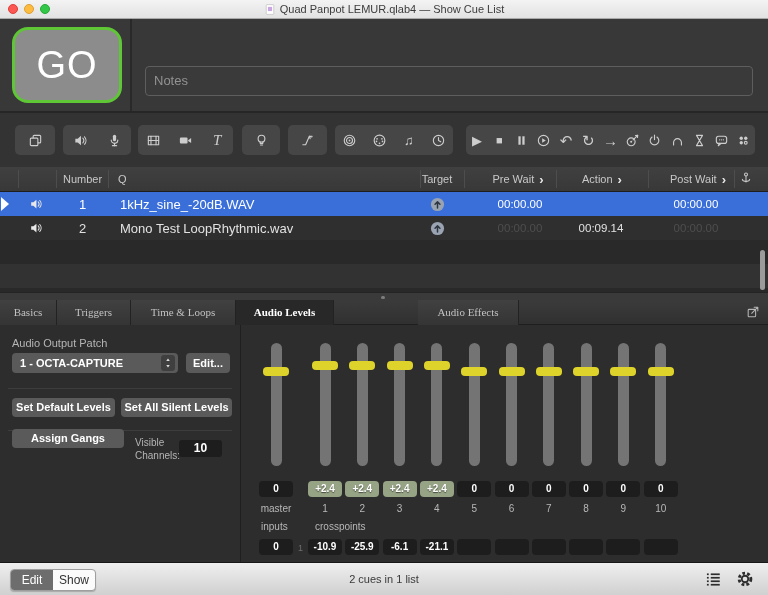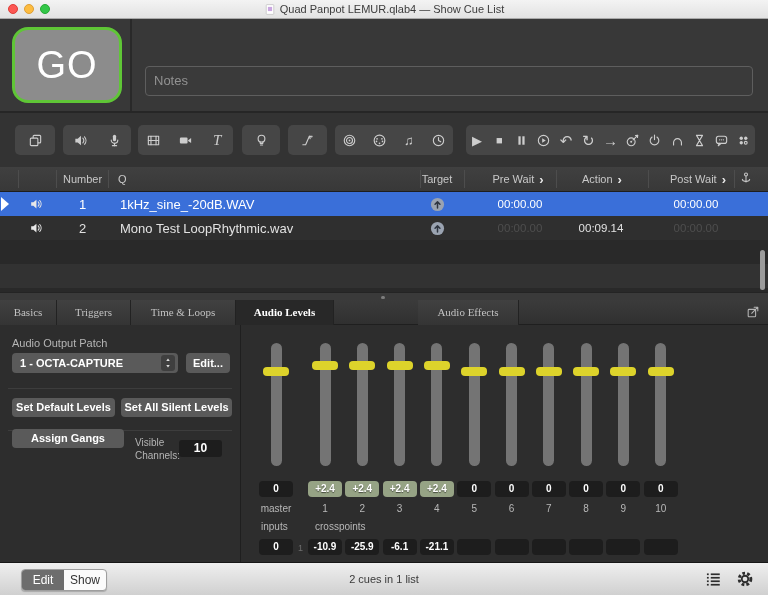--- a/index.html
+++ b/index.html
@@ -90,21 +90,21 @@
   .vbox{position:absolute;width:34px;height:16px;border-radius:4px;background:#1d1d1d;color:#fff;
         font-size:10px;font-weight:bold;text-align:center;line-height:16px;}
   .vbox.gang{background:#96a385;color:#fff;text-shadow:0 1px 1px rgba(0,0,0,.55);}
   .flabel{position:absolute;color:#b8b8b8;font-size:10px;text-align:center;width:40px;}
   .secl{position:absolute;color:#b8b8b8;font-size:10px;}
   .rowlab{position:absolute;color:#6d6d6d;font-size:9px;}
   
   .statusbar{position:absolute;left:0;top:562px;width:768px;height:33px;background:linear-gradient(#efefef,#d0d0d0);
              border-top:1px solid #171717;box-sizing:border-box;}
   .seg{position:absolute;left:10px;top:6px;height:20px;border:1px solid #9e9e9e;border-radius:4px;overflow:hidden;
-       display:flex;background:#fbfbfb;box-shadow:0 1px 1px rgba(0,0,0,.2);margin-left:11px;}
+       display:flex;background:#fbfbfb;box-shadow:0 1px 1px rgba(0,0,0,.2);}
   .seg span{width:42px;text-align:center;font-size:12px;line-height:20px;color:#333;}
   .seg .on{background:#6d6d6d;color:#fff;}
   .summary{position:absolute;left:0;top:0;width:768px;height:32px;display:flex;align-items:center;justify-content:center;
            color:#3a3a3a;font-size:11px;}
   .sbicon{position:absolute;top:7px;color:#2d2d2d;}
   .sbicon svg{width:18px;height:18px;}
 </style>
 </head>
 <body>
 

